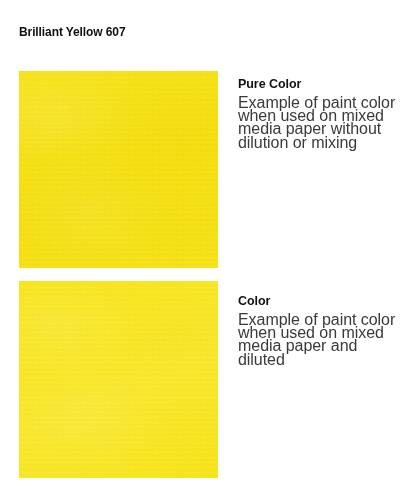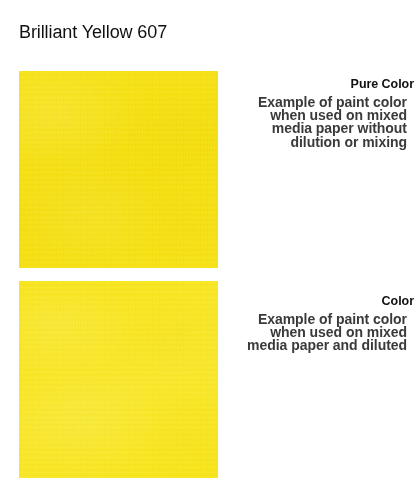--- a/index.html
+++ b/index.html
@@ -13,22 +13,22 @@
     font-family: "Liberation Sans", sans-serif;
     overflow: hidden;
     position: relative;
     -webkit-font-smoothing: antialiased;
   }
 
   .page-title {
     position: absolute;
     left: 19px;
     top: 22px;
-    font-size: 18px;
-    font-weight: normal;
+    font-size: 12px;
+    font-weight: bold;
     color: #111111;
     letter-spacing: -0.1px;
     line-height: 21px;
     white-space: nowrap;
   }
 
   .sample-row {
     position: absolute;
     left: 0;
     width: 417px;
@@ -70,33 +70,32 @@
       radial-gradient(ellipse 50% 35% at 78% 30%, rgba(214,176,0,0.10), rgba(255,255,255,0) 72%),
       radial-gradient(ellipse 55% 42% at 35% 72%, rgba(255,255,255,0.16), rgba(255,255,255,0) 70%),
       radial-gradient(ellipse 45% 35% at 85% 80%, rgba(214,176,0,0.08), rgba(255,255,255,0) 72%);
   }
 
   .text-col {
     position: absolute;
     left: 238px;
     top: 0;
     width: 176px;
-    text-align: right;
   }
   .sample-heading {
     font-size: 12.5px;
     font-weight: bold;
     color: #111111;
     line-height: 15px;
     margin: 0;
     letter-spacing: -0.05px;
   }
   .sample-desc {
-    font-size: 14px;
-    font-weight: bold;
+    font-size: 16px;
+    font-weight: normal;
     color: #3a3a3a;
     line-height: 13.2px;
     margin: 4px 7px 0 0;
     letter-spacing: -0.05px;
   }
   .row-pure .text-col { padding-top: 6px; }
   .row-wash .text-col { padding-top: 13px; }
 </style>
 </head>
 <body style="background: rgb(255, 255, 255);">

